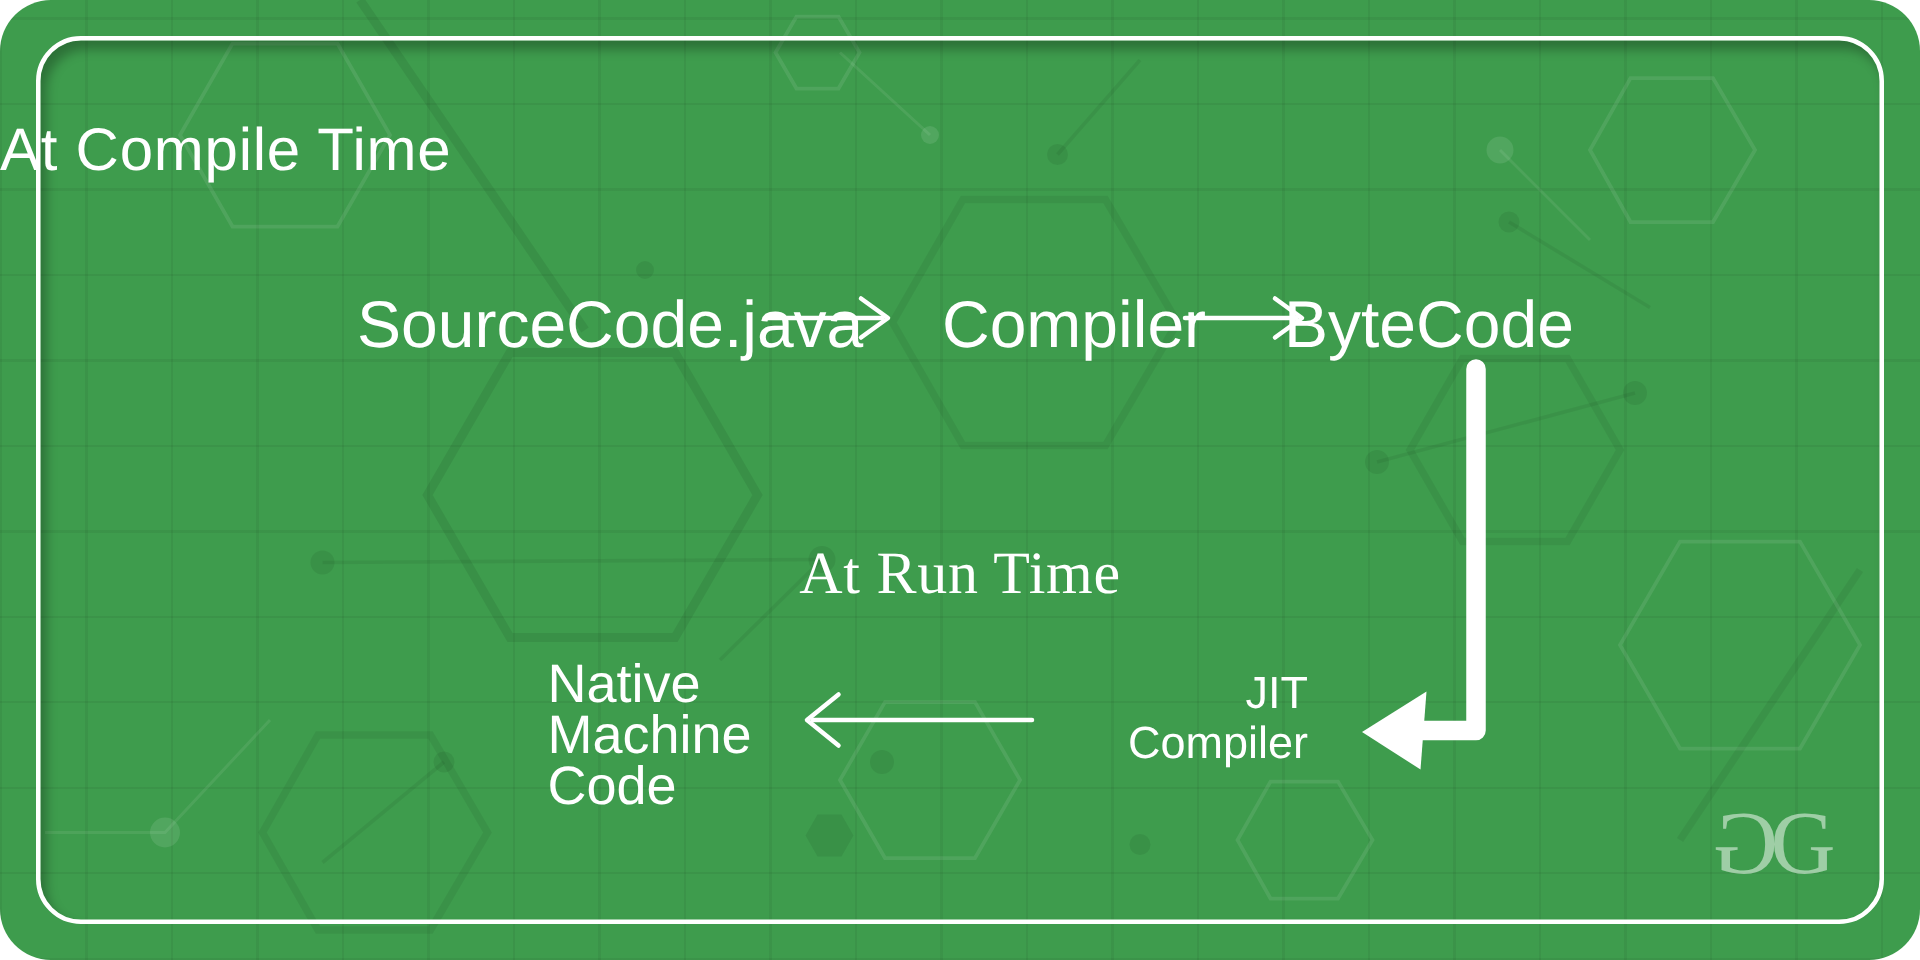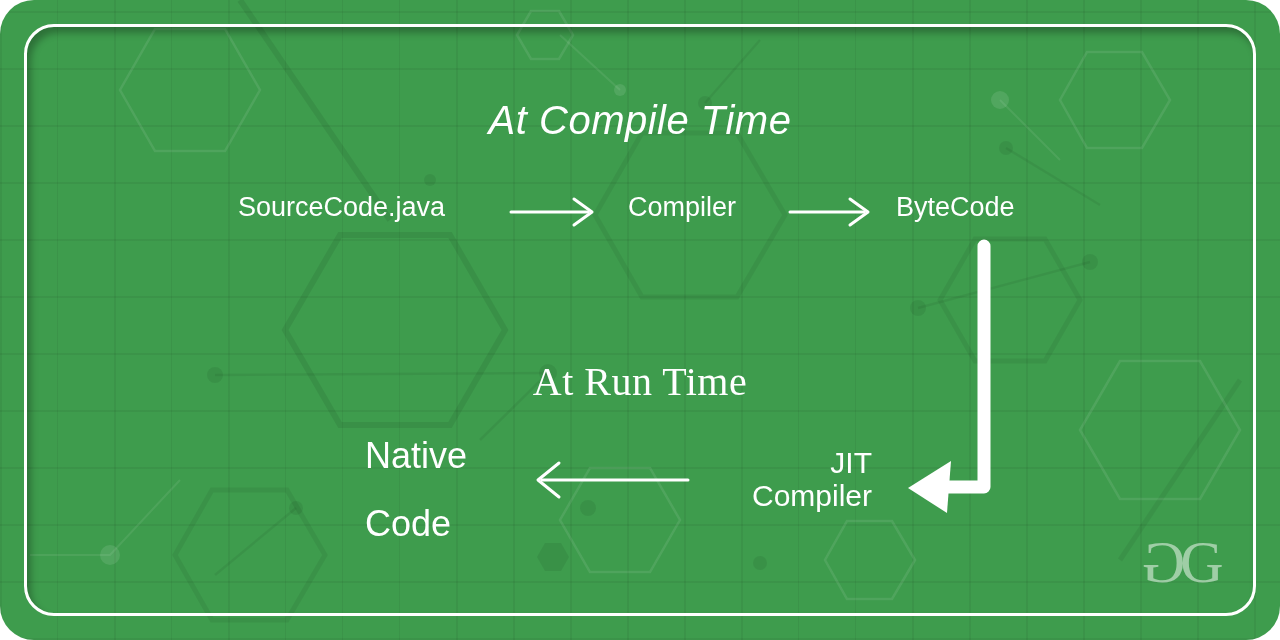--- a/index.html
+++ b/index.html
@@ -16,26 +16,26 @@
       repeating-linear-gradient(90deg, rgba(0,0,0,0.055) 0 1.5px, transparent 1.5px 57px);
   }
   .pattern{position:absolute;left:0;top:0;width:1280px;height:640px;}
   .frame{
     position:absolute;left:24px;top:24px;right:24px;bottom:24px;
     border:3px solid #ffffff;border-radius:30px;
     box-shadow: inset 4px 6px 7px rgba(0,0,0,0.28);
   }
   .txt{position:absolute;color:#ffffff;white-space:nowrap;}
   .title{font-size:40px;letter-spacing:0.5px;}
-  .title-compile{left:0;right:0;top:98px;text-align:center;font-style:italic;}
+  .title-compile{left:0;right:0;top:78px;}
   .title-run{left:0;right:0;top:358px;text-align:center;font-family:Liberation Serif, serif;}
-  .lbl{font-size:27px;}
+  .lbl{font-size:44px;}
   .lbl-source{left:238px;top:192px;}
   .lbl-compiler{left:628px;top:192px;}
-  .lbl-bytecode{left:896px;top:192px;}
+  .lbl-bytecode{left:856px;top:192px;}
   .lbl-native{left:365px;top:439px;font-size:36px;line-height:34px;white-space:normal;}
   .lbl-jit{left:712px;top:446px;width:160px;text-align:right;font-size:30px;line-height:33px;white-space:normal;}
   .arrows{position:absolute;left:0;top:0;width:1280px;height:640px;pointer-events:none;}
   .logo{
     position:absolute;left:1142px;top:532px;
     font-family:"Liberation Serif","DejaVu Serif",serif;
     font-size:60px;line-height:60px;color:rgba(255,255,255,0.5);
   }
   .logo .g-flip{display:inline-block;transform:scaleX(-1);margin-right:-5px;}
   .logo .g-norm{display:inline-block;}
@@ -102,21 +102,21 @@
 
     <div class="txt title title-compile">At Compile Time</div>
     <div class="txt title title-run">At Run Time</div>
 
     <div class="txt lbl lbl-source">SourceCode.java</div>
     <div class="txt lbl lbl-compiler">Compiler</div>
     <div class="txt lbl lbl-bytecode">ByteCode</div>
 
     <div class="txt lbl-native">
       <span>Native</span><br>
-      <br>
+      <span>Machine</span><br>
       <span>Code</span>
     </div>
     <div class="txt lbl-jit">
       <span>JIT</span><br>
       <span>Compiler</span>
     </div>
 
     <svg class="arrows" viewBox="0 0 1280 640" xmlns="http://www.w3.org/2000/svg" aria-hidden="true">
 
       <g fill="none" stroke="#ffffff" stroke-width="3" stroke-linecap="round" stroke-linejoin="round">

